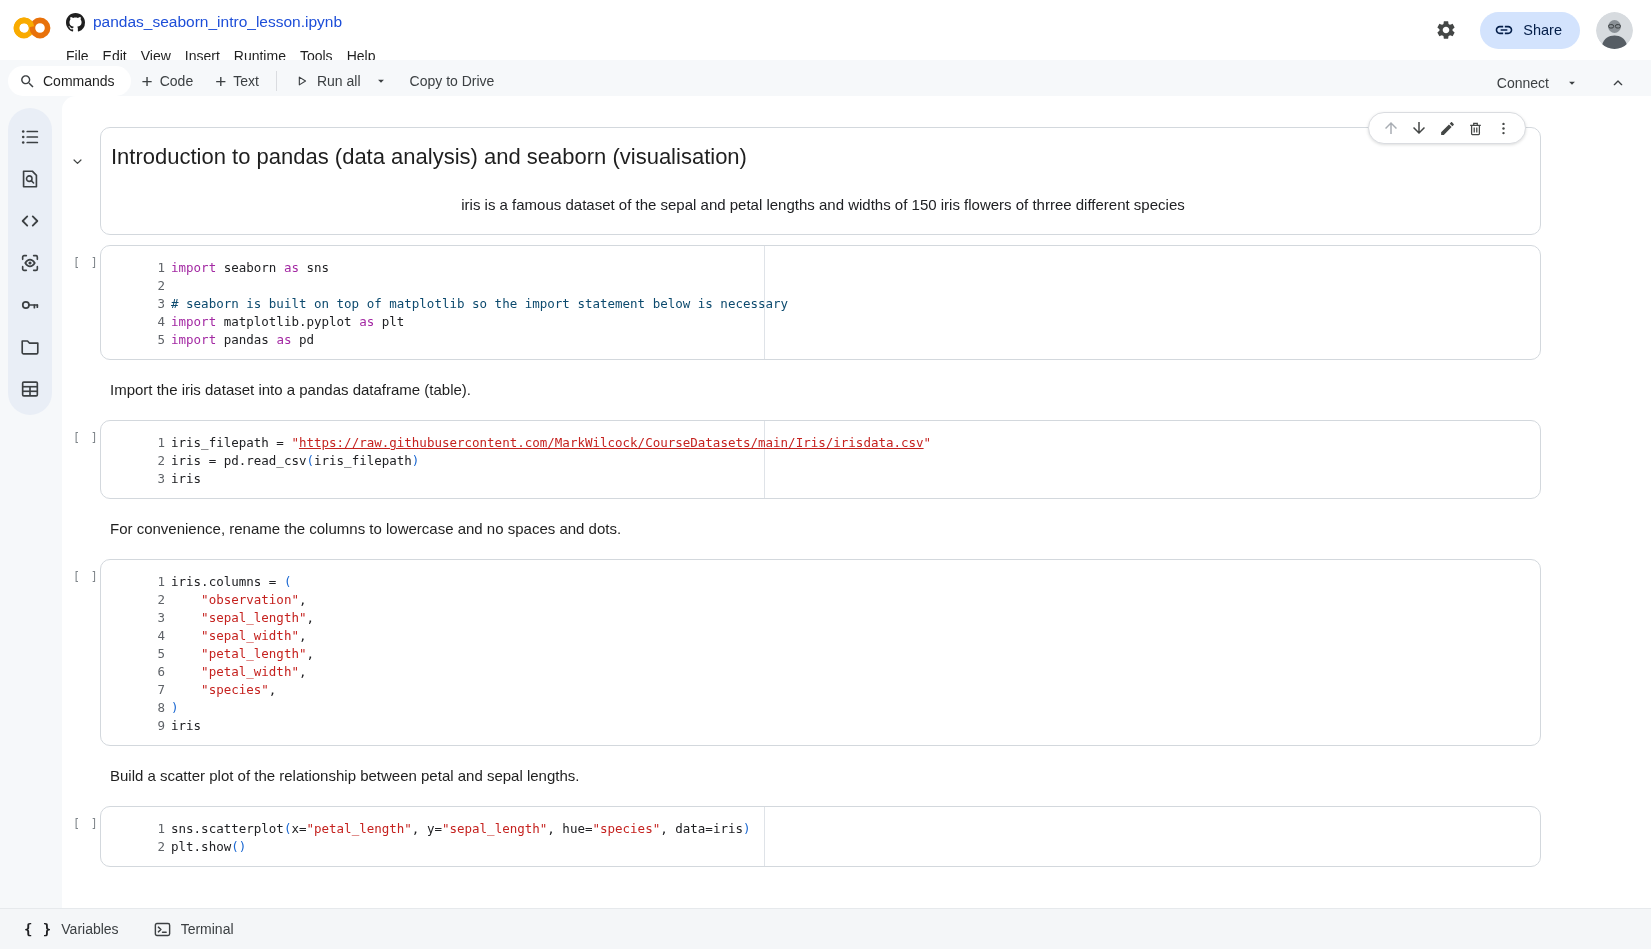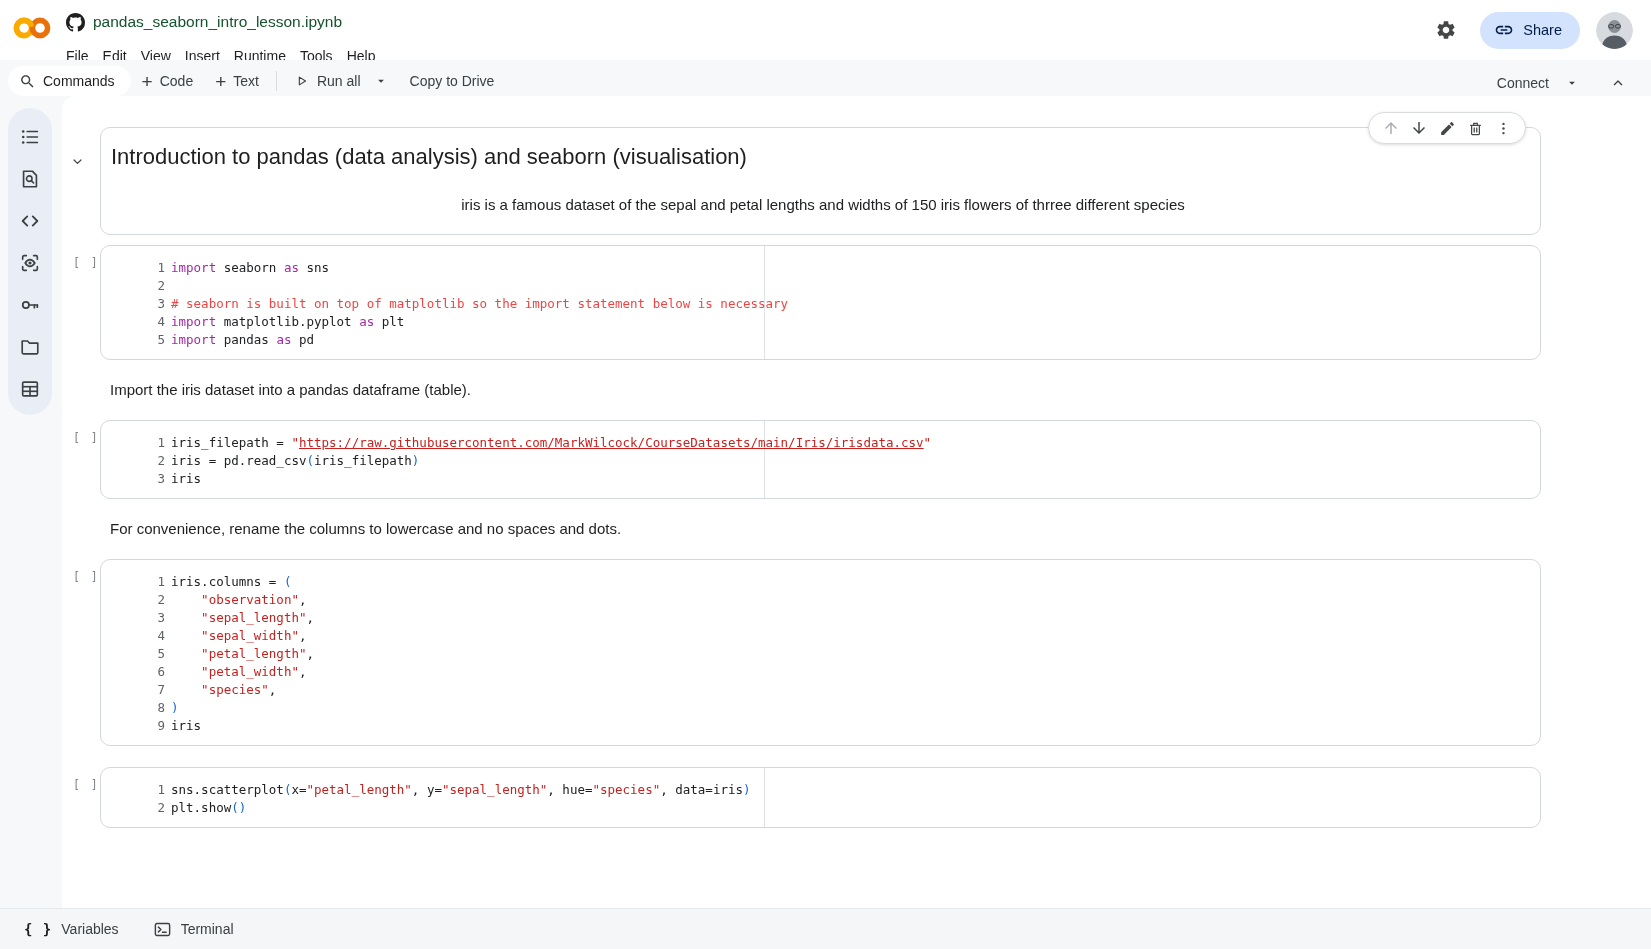--- a/index.html
+++ b/index.html
@@ -8,21 +8,21 @@
     font-family:"Liberation Sans","DejaVu Sans",sans-serif;
     background:#F6F8FA; color:#202124;
     display:flex; flex-direction:column;
   }
   
   .header { height:60px; background:#fff; display:flex; justify-content:space-between; flex:none; }
   .header-left { display:flex; padding:10px 0 0 12px; }
   .logo { width:40px; height:28px; margin-top:4px; }
   .title-block { margin-left:14px; }
   .file-row { display:flex; align-items:center; gap:8px; height:24px; }
-  .filename { font-size:15.5px; color:#14532d; }
+  .filename { font-size:15.5px; color:#1d4ed8; }
   .menubar { display:flex; margin-top:12px; margin-left:-7px; }
   .menu-item { font-size:14px; color:#1F1F1F; padding:2px 7px; border-radius:4px; cursor:default; }
   .header-right { display:flex; align-items:center; gap:16px; padding-right:18px; }
   .icon-btn { background:none; border:none; display:flex; align-items:center; justify-content:center; width:36px; height:36px; border-radius:50%; cursor:pointer; }
   .share-btn { display:flex; align-items:center; gap:9px; height:37px; border:none; border-radius:19px; padding:0 18px 0 14px; background:#D3E3FD; color:#041E49; font-size:14.5px; font-weight:500; cursor:pointer; }
   .avatar { width:37px; height:37px; border-radius:50%; overflow:hidden; flex:none; }
   
   .toolbar { height:36px; flex:none; display:flex; align-items:flex-end; justify-content:space-between; padding:0 20px 0 8px; background:#F6F8FA; }
   .toolbar-left, .toolbar-right { display:flex; align-items:center; }
   .commands-pill { display:flex; align-items:center; gap:7px; height:30px; background:#fff; border:none; border-radius:16px; padding:0 16px 0 11px; font-size:14px; color:#1F1F1F; cursor:pointer; }
@@ -51,21 +51,21 @@
   .heading-cell { padding:14px 5px 21px 10px; }
   .nb-title { font-size:22px; font-weight:400; color:#1F1F1F; line-height:30px; }
   .nb-subtitle { font-size:15px; color:#202124; margin-top:24px;text-align:center; }
   .md-cell { flex:1; margin-right:110px; padding-left:10px; }
   .md-text { font-size:15px; color:#1F1F1F; line-height:18px; }
   .code-cell { position:relative; padding:13px 0 10px; overflow:hidden; }
   .ruler { position:absolute; left:663px; top:0; bottom:0; width:1px; background:#DFE3E8; z-index:0; }
   .code-line { display:flex; height:18px; line-height:18px; font-family:"DejaVu Sans Mono","Liberation Mono",monospace; font-size:12.5px; position:relative; z-index:1; }
   .lineno { width:70px; flex:none; text-align:right; padding-right:6px; color:#5F6368; }
   .line-content { white-space:pre; color:#202124; }
-  .tk-n { color:#202124; } .tk-kw { color:#A329A3; } .tk-cm { color:#ef4444; }
+  .tk-n { color:#202124; } .tk-kw { color:#A329A3; } .tk-cm { color:#0c4a6e; }
   .tk-str { color:#C5221F; } .tk-link { color:#C5221F; text-decoration:underline; }
   .tk-p { color:#1967D2; }
   
   .statusbar { height:41px; flex:none; background:#F4F6F8; border-top:1px solid #E6E9EC; display:flex; align-items:center; gap:34px; padding-left:24px; }
   .status-item { display:flex; align-items:center; gap:9px; background:none; border:none; font-size:14px; color:#3C4043; cursor:pointer; font-family:inherit; }
   .braces { font-family:"DejaVu Sans Mono","Liberation Mono",monospace; font-size:14px; font-weight:bold; color:#202124; letter-spacing:1px; }
   svg { display:block; }
 </style>
 </head>
 <body>
@@ -378,20 +378,26 @@
               <span class="line-content"><span class="tk-n">    </span><span class="tk-str">"species"</span><span class="tk-n">,</span></span>
             </div>
             <div class="code-line">
               <span class="lineno">8</span>
               <span class="line-content"><span class="tk-p">)</span></span>
             </div>
             <div class="code-line">
               <span class="lineno">9</span>
               <span class="line-content"><span class="tk-n">iris</span></span>
             </div>
+          </div>
+        </div>
+        <div class="nb-row">
+          <div class="gutter"></div>
+          <div class="md-cell">
+            <p class="md-text">Build a scatter plot of the relationship between petal and sepal lengths.</p>
           </div>
         </div>
         <div class="nb-row">
           <div class="gutter">
             <button class="runmark">[ ]</button>
           </div>
           <div class="cell-box code-cell">
             <div class="ruler"></div>
             <div class="code-line">
               <span class="lineno">1</span>

